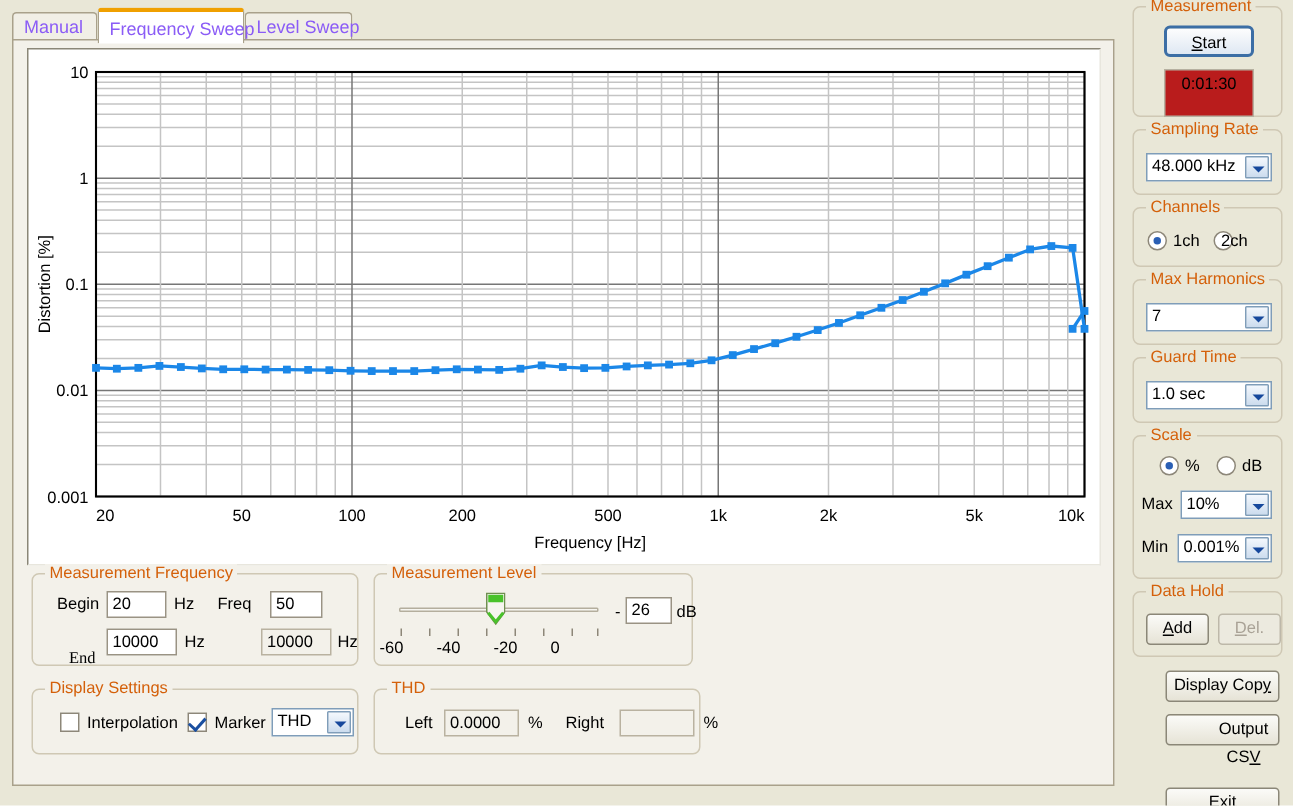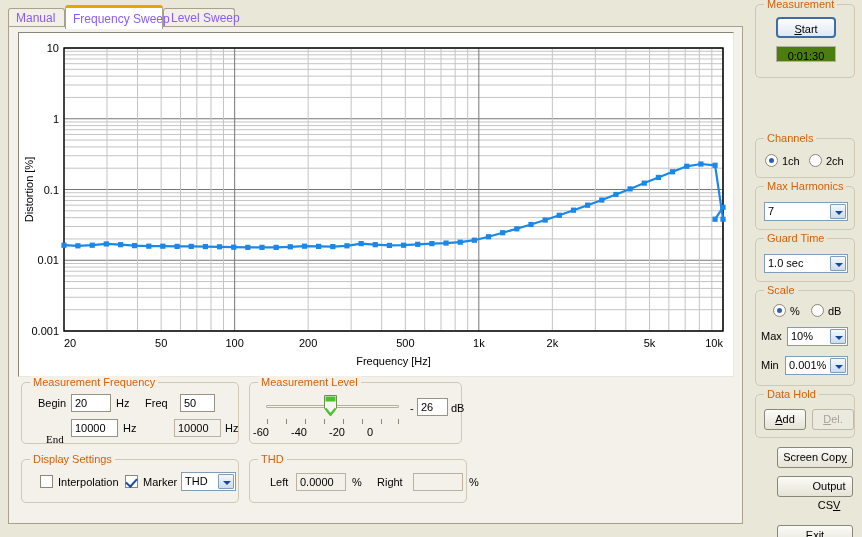--- a/index.html
+++ b/index.html
@@ -96,22 +96,22 @@
   .btn.primary{
     border:2px solid #3c6ea5;border-radius:4px;
     background:linear-gradient(#fdfdfd,#dfe8f3);
     line-height:20px;
   }
   .btn.disabled{color:#a9a296;background:#eceadf;border-color:#bdb8a9;}
   .btn u{text-decoration:underline;}
 
   .disp{
     position:absolute;box-sizing:border-box;
-    background:#4d7c0f;border:1px solid #b6b0a0;
-    text-align:center;font-size:11px;line-height:18px;height:16px;
+    background:#b91c1c;border:1px solid #b6b0a0;
+    text-align:center;font-size:11px;line-height:18px;height:32px;
   }
 
   
   .radio{position:absolute;width:13px;height:13px;border-radius:50%;
     background:#fff;border:1px solid #8d8779;box-sizing:border-box;}
   .radio.on:after{content:"";position:absolute;left:3px;top:3px;
     width:5px;height:5px;border-radius:50%;background:#2a5fb4;}
   .chk{position:absolute;width:13px;height:13px;background:#fff;
     border:1px solid #8d8779;box-sizing:border-box;}
   .chk.on:after{content:"";position:absolute;left:2px;top:0px;width:5px;height:9px;
@@ -365,27 +365,34 @@
   <div class="side">
 
     <div class="group" style="left:7px;top:4px;width:100px;height:74px;">
       <div class="glabel">Measurement</div>
       <div class="btn primary" style="left:20px;top:12px;width:60px;">
         <u>S</u><span>tart</span>
       </div>
       <div class="disp" style="left:20px;top:41px;width:60px;">0:01:30</div>
     </div>
 
+    <div class="group" style="left:7px;top:86px;width:100px;height:44px;">
+      <div class="glabel">Sampling Rate</div>
+      <div class="combo" style="left:8px;top:15px;width:84px;">
+        <span>48.000 kHz</span>
+        <span class="arrow"></span>
+      </div>
+    </div>
 
     <div class="group" style="left:7px;top:138px;width:100px;height:40px;">
       <div class="glabel">Channels</div>
       <div class="radio on" style="left:9px;top:15px;"></div>
       <div class="lbl" style="left:26px;top:16px;">1ch</div>
       <div class="radio" style="left:53px;top:15px;"></div>
-      <div class="lbl" style="left:70px;top:16px;">2ch</div>
+      <div class="lbl" style="left:58px;top:16px;">2ch</div>
     </div>
 
     <div class="group" style="left:7px;top:186px;width:100px;height:44px;">
       <div class="glabel">Max Harmonics</div>
       <div class="combo" style="left:8px;top:15px;width:84px;">
         <span>7</span>
         <span class="arrow"></span>
       </div>
     </div>
 
@@ -421,21 +428,21 @@
       <div class="glabel">Data Hold</div>
       <div class="btn" style="left:8px;top:14px;width:42px;">
         <u>A</u><span>dd</span>
       </div>
       <div class="btn disabled" style="left:56px;top:14px;width:42px;">
         <u>D</u><span>el.</span>
       </div>
     </div>
 
     <div class="btn" style="left:29px;top:447px;width:76px;">
-      <span>Screen Cop</span><u>y</u>
+      <span>Display Cop</span><u>y</u>
     </div>
     <div class="btn" style="left:29px;top:476px;width:76px;padding-left:28px;">
       <span>Output CS</span><u>V</u>
     </div>
     <div class="btn" style="left:29px;top:505px;width:76px;margin-top:20px;">
       <span>E</span><u>x</u><span>it</span>
     </div>
 
   </div>
 

